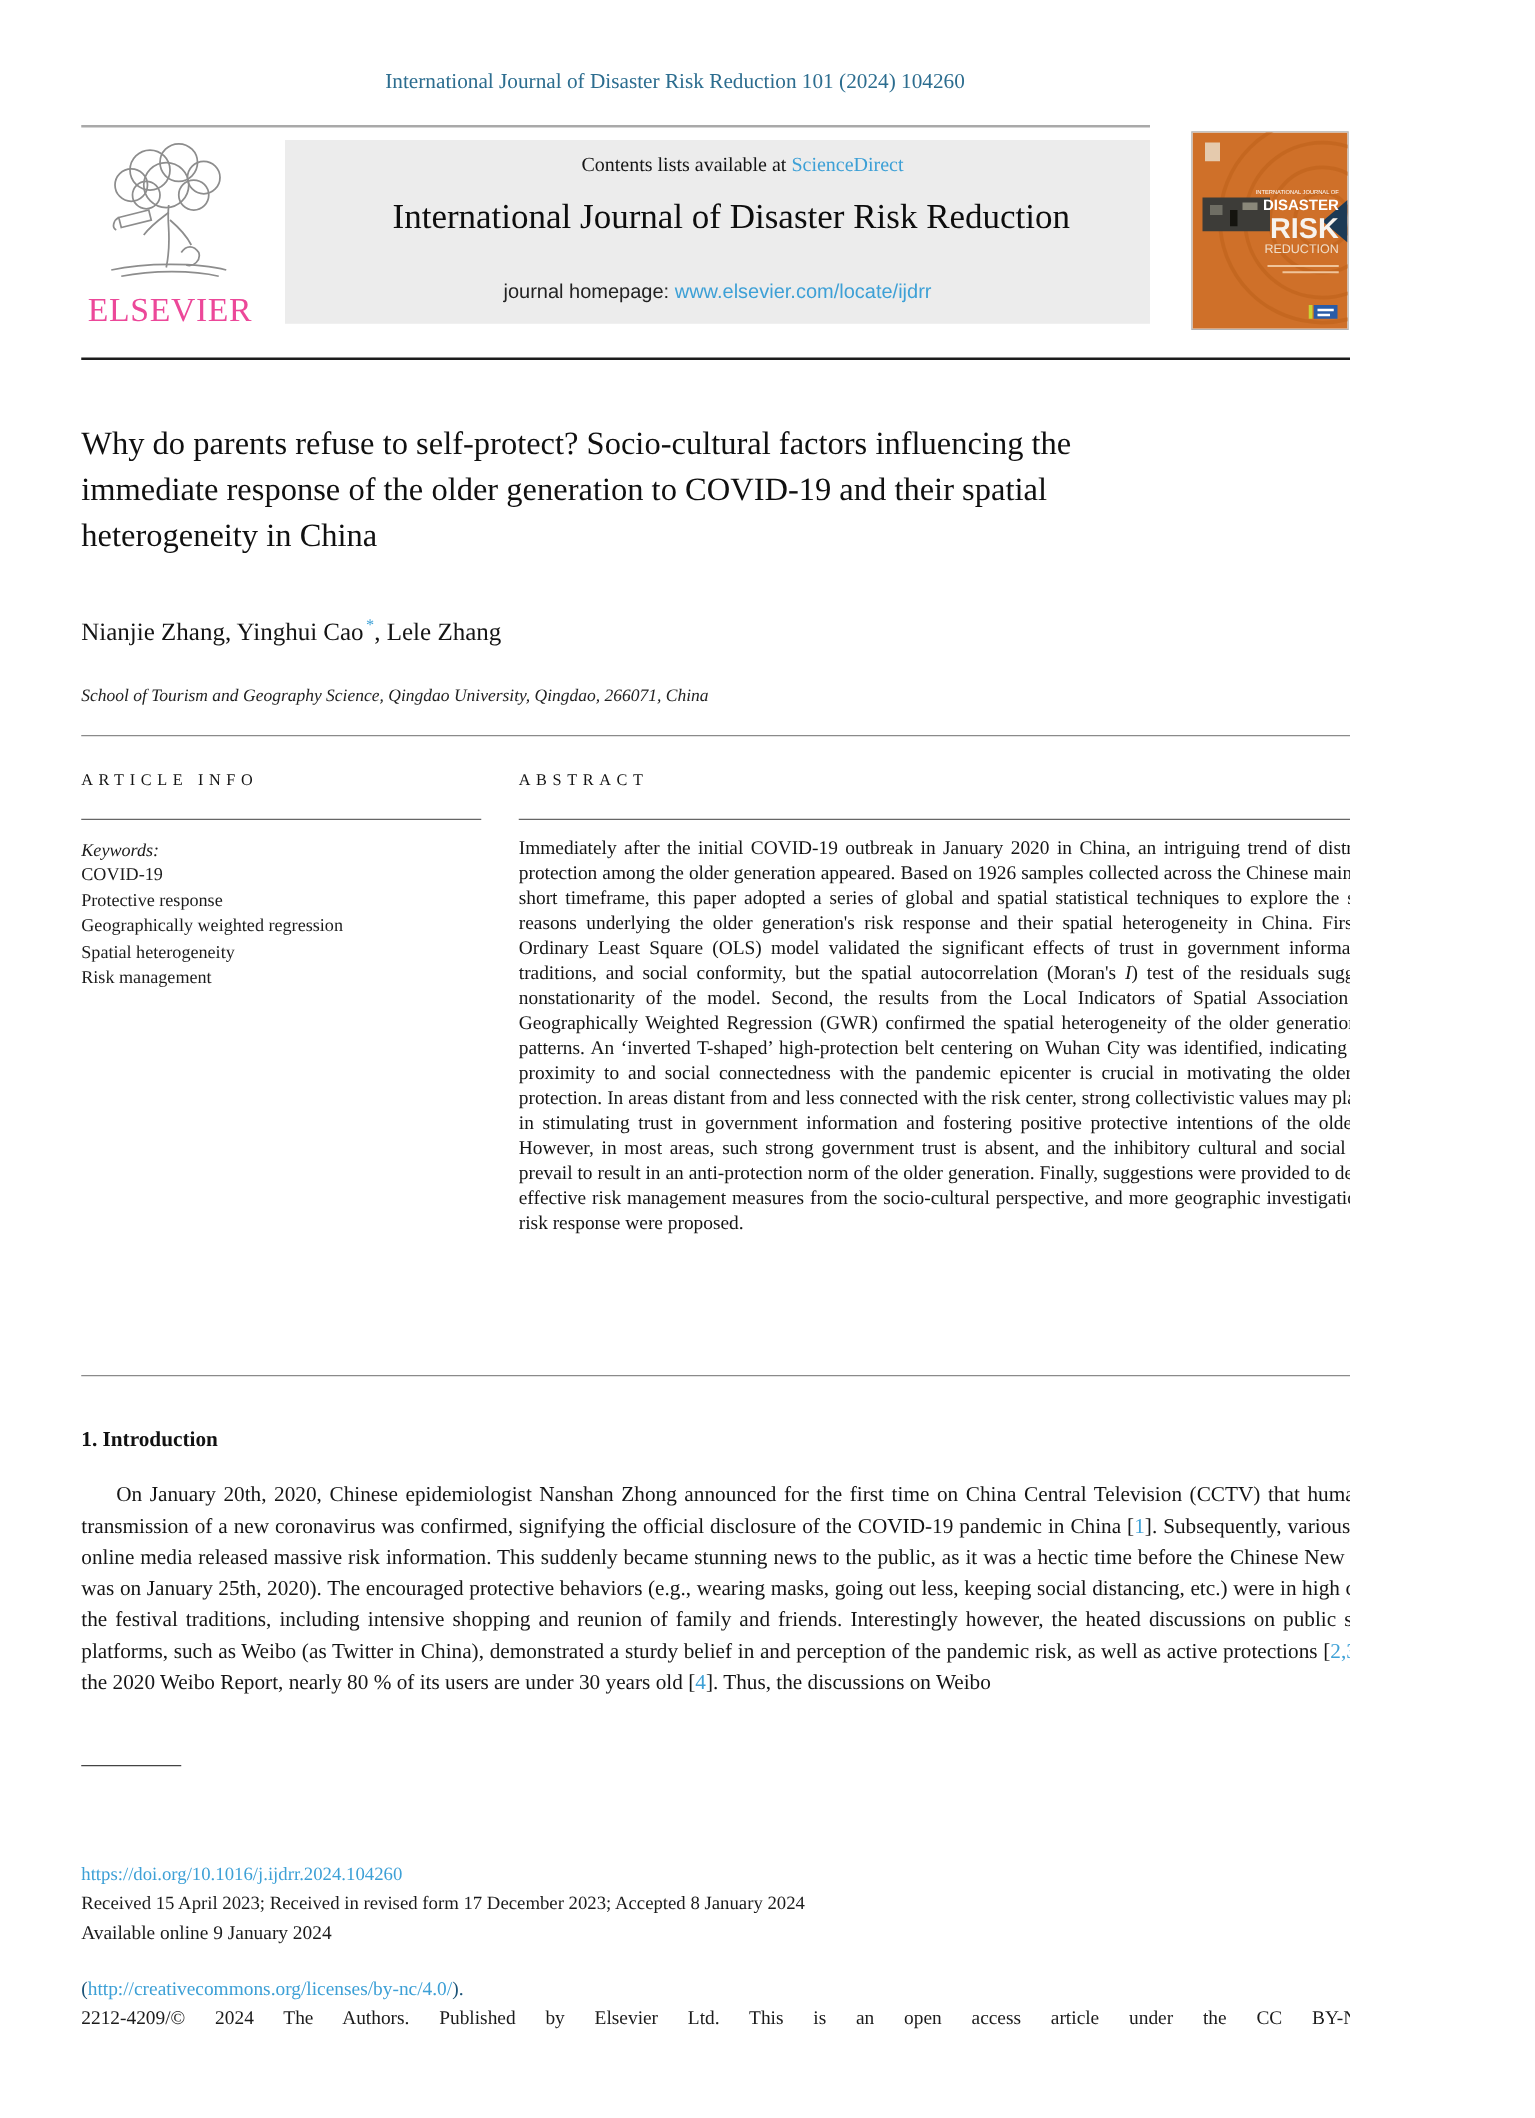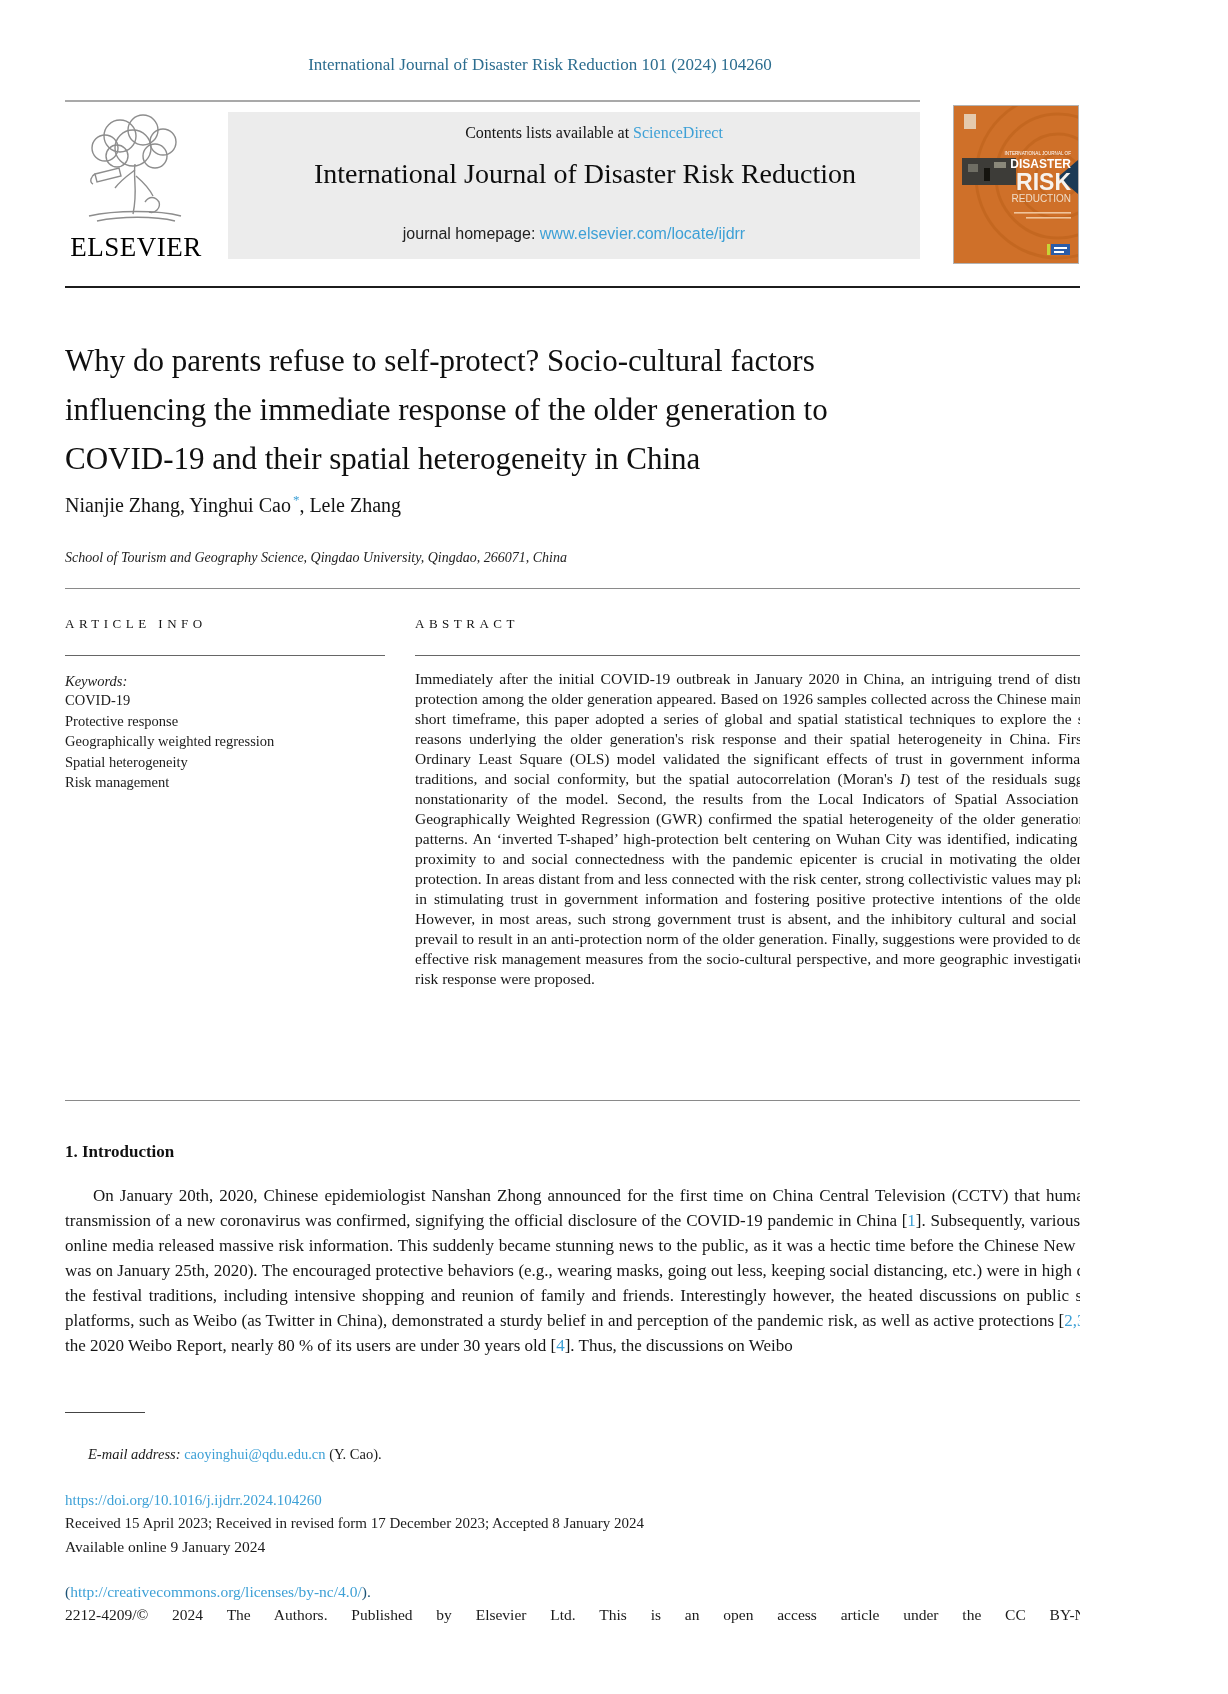--- a/index.html
+++ b/index.html
@@ -8,32 +8,32 @@
 
   .citation{position:absolute;top:55px;left:0;width:100%;text-align:center;
             font-size:17px;color:#2c6d8f;}
 
   .rule-top{position:absolute;top:100px;left:65px;width:855px;height:2px;background:#a9a9a9;}
   .rule-dark{position:absolute;top:286px;left:65px;width:1098px;height:2px;background:#1c1c1c;}
   .rule-mid{position:absolute;top:588px;left:65px;width:1098px;height:1px;background:#8a8a8a;}
   .rule-bottom{position:absolute;top:1100px;left:65px;width:1098px;height:1px;background:#8a8a8a;}
 
   .logo-block{position:absolute;left:64px;top:110px;width:144px;height:152px;text-align:center;}
-  .logo-word{margin-top:0px;font-size:27px;color:#000000;letter-spacing:0.5px;}
+  .logo-word{margin-top:0px;font-size:27px;color:#ec4899;letter-spacing:0.5px;}
 
   .banner{position:absolute;left:228px;top:112px;width:692px;height:147px;background:#ececec;}
   .banner .contents{position:absolute;top:12px;left:0;right:0;text-align:center;font-size:16px;color:#141414;padding-left:40px;}
   .banner .jtitle{position:absolute;top:46px;left:0;right:0;text-align:center;font-size:28px;color:#0d0d0d;padding-left:22px;}
   .banner .homepage{position:absolute;top:113px;left:0;right:0;text-align:center;
                     font-size:16px;font-family:"Liberation Sans", sans-serif;color:#222;}
   .link{color:#3da0d6;}
 
   .cover{position:absolute;left:953px;top:105px;width:124px;height:157px;border:1px solid #b3b3b3;}
 
-  .title{position:absolute;left:65px;top:336px;width:845px;font-size:31px;line-height:49px;color:#101010;}
+  .title{position:absolute;left:65px;top:336px;width:845px;font-size:26px;line-height:37px;color:#101010;}
   .authors{position:absolute;left:65px;top:492px;font-size:20px;color:#141414;}
   .authors .corr-mark{color:#3da0d6;font-size:13px;vertical-align:super;margin-left:2px;}
   .affiliation{position:absolute;left:65px;top:550px;font-size:14px;font-style:italic;color:#222;}
 
   .info-col{position:absolute;left:65px;top:616px;width:320px;}
   .abs-col{position:absolute;left:415px;top:616px;width:748px;}
   .col-heading{font-size:13px;letter-spacing:4.5px;color:#141414;}
   .col-rule{height:1px;background:#666;margin-top:23px;}
   .keywords-label{margin-top:17px;font-size:14.5px;font-style:italic;}
   .keyword{font-size:14.5px;line-height:20.5px;}
@@ -162,24 +162,20 @@
   </div>
 
   <div class="rule-bottom"></div>
 
   <div class="intro-heading">1. Introduction</div>
   <div class="intro-para">
     <span>On January 20th, 2020, Chinese epidemiologist Nanshan Zhong announced for the first time on China Central Television (CCTV) that human-to-human transmission of a new coronavirus was confirmed, signifying the official disclosure of the COVID-19 pandemic in China [</span><span class="ref">1</span><span>]. Subsequently, various official and online media released massive risk information. This suddenly became stunning news to the public, as it was a hectic time before the Chinese New Year (which was on January 25th, 2020). The encouraged protective behaviors (e.g., wearing masks, going out less, keeping social distancing, etc.) were in high conflict with the festival traditions, including intensive shopping and reunion of family and friends. Interestingly however, the heated discussions on public social media platforms, such as Weibo (as Twitter in China), demonstrated a sturdy belief in and perception of the pandemic risk, as well as active protections [</span><span class="ref">2,3</span><span>]. Based on the 2020 Weibo Report, nearly 80 % of its users are under 30 years old [</span><span class="ref">4</span><span>]. Thus, the discussions on Weibo</span>
   </div>
 
   <div class="fn-rule"></div>
-  <div class="fn-line2">
-    <span class="em-label">E-mail address:</span>
-    <span class="link">caoyinghui@qdu.edu.cn</span><span> (Y. Cao).</span>
-  </div>
 
   <div class="doi-line"><span class="link">https://doi.org/10.1016/j.ijdrr.2024.104260</span></div>
   <div class="received-line">Received 15 April 2023; Received in revised form 17 December 2023; Accepted 8 January 2024</div>
   <div class="available-line">Available online 9 January 2024</div>
   <div class="issn-line">2212-4209/© 2024 The Authors. Published by Elsevier Ltd. This is an open access article under the CC BY-NC license</div>
   <div class="license-line">
     <span class="paren">(</span><span class="link">http://creativecommons.org/licenses/by-nc/4.0/</span><span class="paren">).</span>
   </div>
 
 </div>

